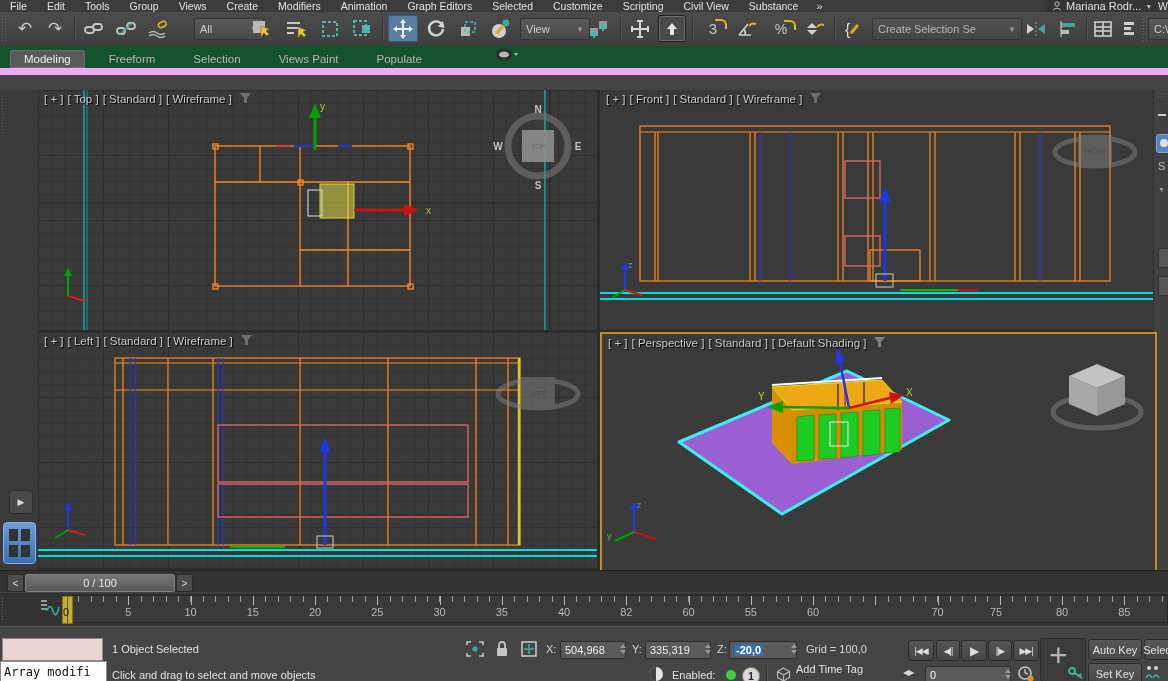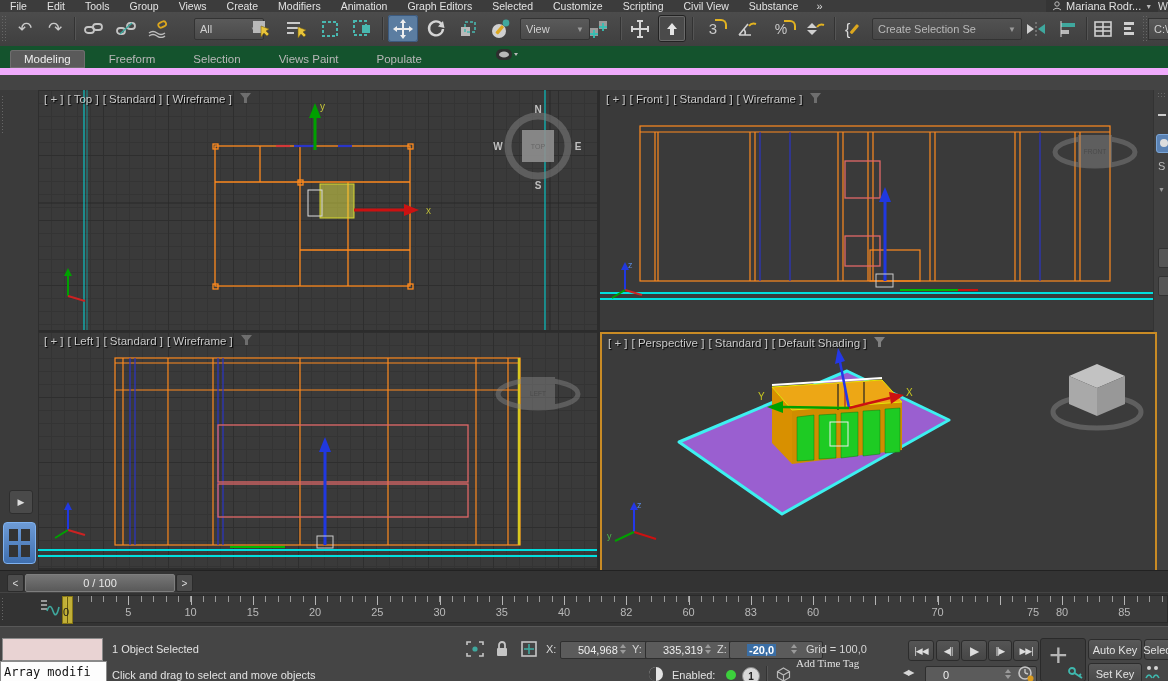--- a/index.html
+++ b/index.html
@@ -60,21 +60,21 @@
   .ruler-label.on-marker{color:#1d1d1d;z-index:4;}
   #frame-marker{position:absolute;top:0;width:9px;height:26px;background:#cdb937;border:1px solid #8d7c12;z-index:3;opacity:.92;}
   #frame-marker i{position:absolute;left:4px;top:0;width:1px;height:100%;background:#6d5e08;}
   
   #statusbar{left:0;top:626px;width:1168px;height:55px;background:#454545;border-top:1px solid #585858;}
   #listener-pink{left:2px;top:11px;width:99px;height:21px;background:#e9d3d3;border:1px solid #8a8a8a;}
   #listener-white{left:0px;top:34px;width:102px;height:21px;background:#fdfdfd;border:1px solid #8a8a8a;color:#111;
                   font-family:"DejaVu Sans Mono",monospace;font-size:12px;line-height:20px;padding-left:3px;white-space:nowrap;overflow:hidden;}
   .stext{position:absolute;color:#d6d6d6;font-size:11px;}
   .field{position:absolute;height:16px;background:#5b5b5b;border:1px solid #2e2e2e;border-radius:2px;color:#eee;
-         display:flex;align-items:center;padding:0 17px;font-size:11px;}
+         display:flex;align-items:center;padding:0 4px;font-size:11px;}
   .spin{position:absolute;width:9px;height:16px;display:flex;flex-direction:column;justify-content:center;gap:2px;align-items:center;}
   .spin b{width:0;height:0;border-left:3px solid transparent;border-right:3px solid transparent;}
   .spin b.up{border-bottom:4px solid #9a9a9a;}
   .spin b.dn{border-top:4px solid #9a9a9a;}
   .selblue{background:#3a6ea5;color:#fff;padding:0 2px;font-weight:bold;}
   .pbtn{position:absolute;height:19px;background:linear-gradient(#555,#464646);border:1px solid #2c2c2c;border-radius:3px;
         color:#ddd;display:flex;align-items:center;justify-content:center;font-size:9px;letter-spacing:-1px;}
   .keybtn{position:absolute;width:52px;height:19px;background:linear-gradient(#585858,#484848);border:1px solid #2c2c2c;
           border-radius:3px;color:#e2e2e2;display:flex;align-items:center;justify-content:center;font-size:11px;letter-spacing:0;}
   .dot{border-radius:50%;display:inline-block;}
@@ -633,29 +633,29 @@
         <div class="ruler-label" style="left: 376.5px;">30</div>
         <div class="majortick" style="left: 438.75px;"></div>
         <div class="ruler-label" style="left: 438.75px;">35</div>
         <div class="majortick" style="left: 501px;"></div>
         <div class="ruler-label" style="left: 501px;">40</div>
         <div class="majortick" style="left: 563.25px;"></div>
         <div class="ruler-label" style="left: 563.25px;">82</div>
         <div class="majortick" style="left: 625.5px;"></div>
         <div class="ruler-label" style="left: 625.5px;">60</div>
         <div class="majortick" style="left: 687.75px;"></div>
-        <div class="ruler-label" style="left: 687.75px;">83</div>
+        <div class="ruler-label" style="left: 687.75px;">55</div>
         <div class="majortick" style="left: 750px;"></div>
         <div class="ruler-label" style="left: 750px;">60</div>
         <div class="majortick" style="left: 812.25px;"></div>
         <div class="ruler-label" style="left: 774px; margin-top: 44px;">65</div>
         <div class="majortick" style="left: 874.5px;"></div>
         <div class="ruler-label" style="left: 874.5px;">70</div>
         <div class="majortick" style="left: 936.75px;"></div>
-        <div class="ruler-label" style="left: 970px; text-align: center;">75</div>
+        <div class="ruler-label" style="left: 933px; text-align: center;">75</div>
         <div class="majortick" style="left: 999px;"></div>
         <div class="ruler-label" style="left: 999px;">80</div>
         <div class="majortick" style="left: 1061.25px;"></div>
         <div class="ruler-label" style="left: 1061.25px;">85</div>
       </div>
   </div>
 
   <div id="statusbar" class="abs">
     <div id="listener-pink" class="abs"></div>
     <div id="listener-white" class="abs">Array modifi</div>
@@ -779,16 +779,16 @@
     <span class="dot abs" style="left:726px;top:43px;width:10px;height:10px;background:#3ccf3c;"></span>
     <div class="abs" style="left:742px;top:40px;width:16px;height:16px;border-radius:50%;background:#d8d8d8;border:1px solid #888;color:#222;display:flex;align-items:center;justify-content:center;font-size:10px;font-weight:bold;">
         <span>1</span>
       </div>
     <div class="abs" style="left:766px;top:39px;width:1px;height:18px;background:#333;box-shadow:1px 0 0 #555;"></div>
     <div class="abs" style="left:776px;top:40px;">
       <svg width="15" height="15" viewBox="0 0 15 15">
           <path d="M7.5,1 L13.5,4.5 V10.5 L7.5,14 L1.5,10.5 V4.5 Z M1.5,4.5 L7.5,8 L13.5,4.5 M7.5,8 V14" fill="none" stroke="#b9b9b9" stroke-width="1.2"></path>
         </svg>
     </div>
-    <div class="stext" style="left:796px;top:30px;color:#e2e2e2;font-family:Liberation Serif, serif;">Add Time Tag</div>
+    <div class="stext" style="left:796px;top:36px;color:#e2e2e2;">Add Time Tag</div>
   </div>
 
 </div>
 
 </body></html>

